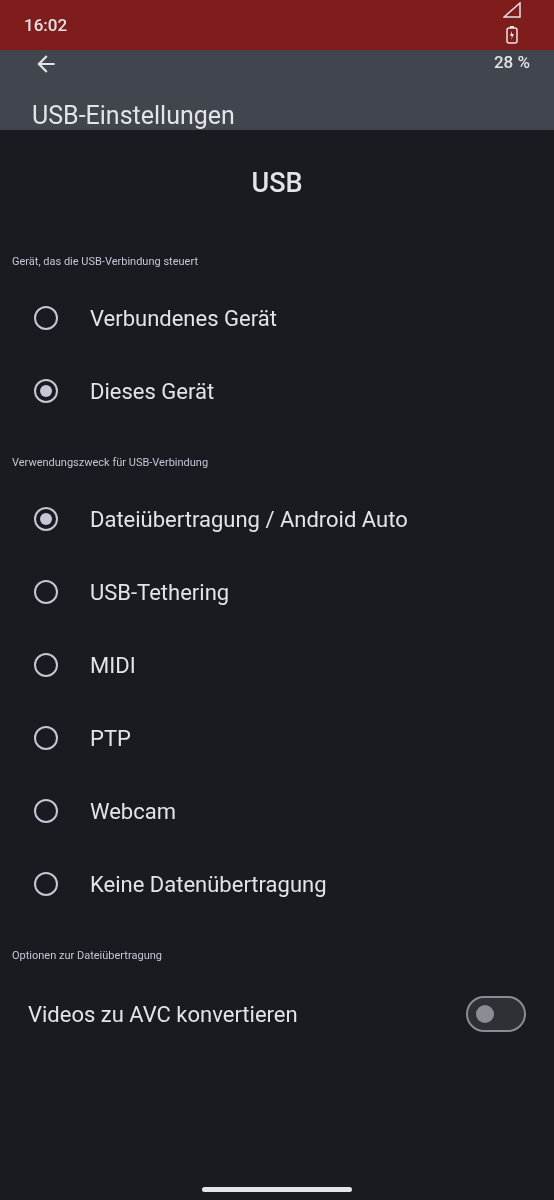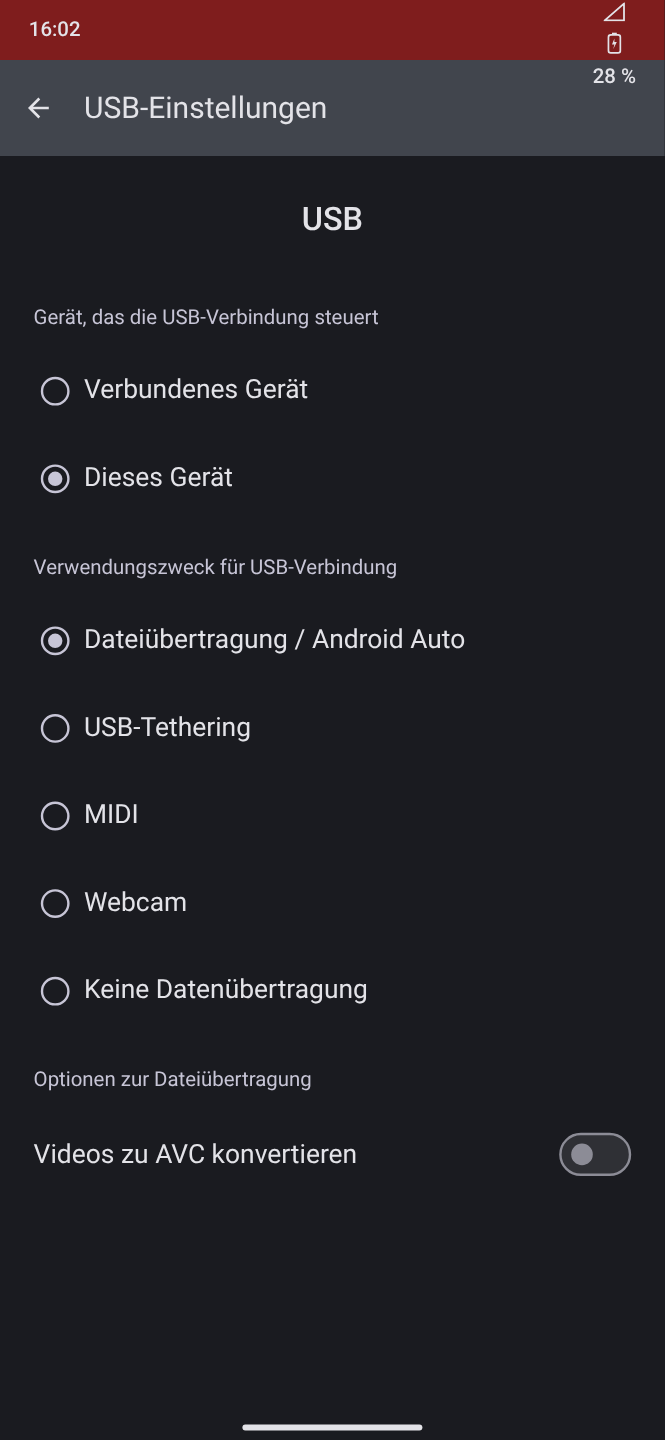--- a/index.html
+++ b/index.html
@@ -29,23 +29,23 @@
     .status-right {
       display: flex;
       align-items: center;
       gap: 4px;
       flex-direction: column;
     }
     .app-bar {
       height: 80px;
       background-color: #41454d;
       display: flex;
-      align-items: center;
-      padding: 0 18px;
+      padding: 0 32px;
       gap: 24px;
+      flex-direction: column;
     }
     .back-arrow {
       width: 28px;
       height: 28px;
       display: flex;
       align-items: center;
       justify-content: center;
     }
     .app-title {
       font-size: 25px;
@@ -56,29 +56,29 @@
       padding: 0;
     }
     .usb-header {
       text-align: center;
       font-size: 27px;
       font-weight: 500;
       padding: 37px 0 38px;
       color: #e3e3e8;
     }
     .section-title {
-      font-size: 17px;
+      font-size: 11px;
       color: #c7c5d6;
-      padding: 18px 28px 14px;
+      padding: 18px 12px 14px;
     }
     .radio-item {
       display: flex;
-      align-items: flex-end;
+      align-items: flex-start;
       padding: 24px 34px;
-      gap: 12px;
+      gap: 32px;
     }
     .radio-circle {
       width: 24px;
       height: 24px;
       border: 2.5px solid #c7c5d6;
       border-radius: 50%;
       flex-shrink: 0;
       position: relative;
     }
     .radio-circle.selected::after {
@@ -196,20 +196,24 @@
   <div class="radio-item">
     <div class="radio-circle"></div>
     <div class="radio-label">USB-Tethering</div>
   </div>
 
   <div class="radio-item">
     <div class="radio-circle"></div>
     <div class="radio-label">MIDI</div>
   </div>
 
+  <div class="radio-item">
+    <div class="radio-circle"></div>
+    <div class="radio-label">PTP</div>
+  </div>
 
   <div class="radio-item">
     <div class="radio-circle"></div>
     <div class="radio-label">Webcam</div>
   </div>
 
   <div class="radio-item">
     <div class="radio-circle"></div>
     <div class="radio-label">Keine Datenübertragung</div>
   </div>

